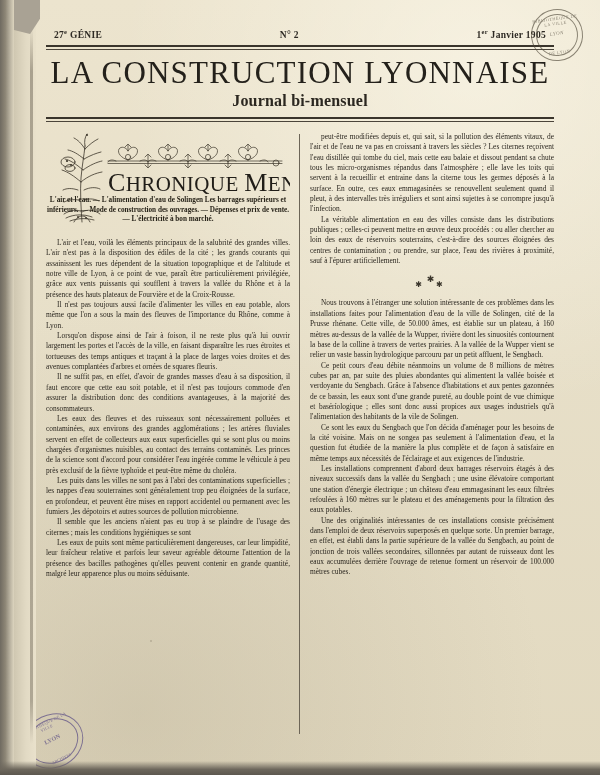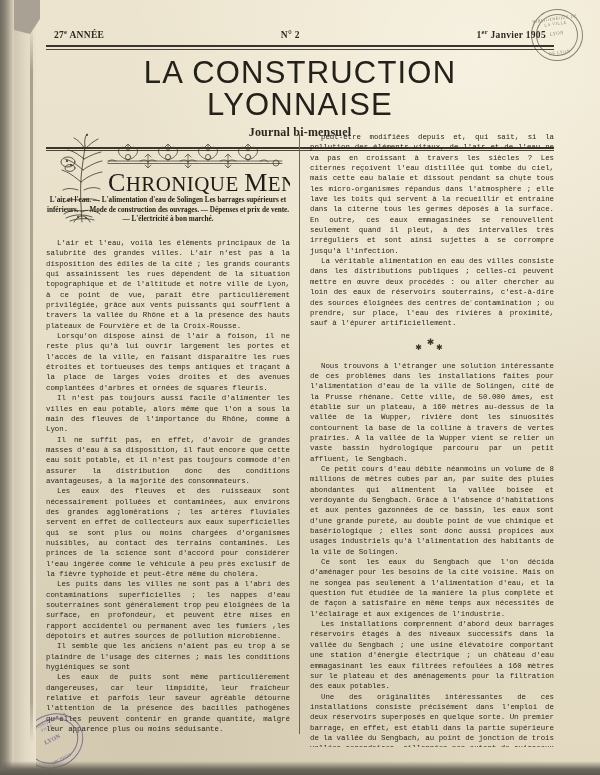--- a/index.html
+++ b/index.html
@@ -54,44 +54,44 @@
     font-weight:bold;font-size:9.5px;color:#2e2a24;letter-spacing:.3px;
     padding:0 8px;
   }
   .mast-line sup{font-size:6.5px;}
   .rule-double{margin-top:5px;}
   .rule-thick{height:2px;background:#3a352c;}
   .rule-thin{height:1px;background:#4a443a;margin-top:1.5px;}
   .journal-title{
     text-align:center;font-size:31px;letter-spacing:1.2px;color:#24211b;
     margin-top:7px;font-weight:normal;line-height:1.05;
-    font-family:Liberation Sans, sans-serif;
+    font-family:Liberation Serif, serif;
   }
   .journal-sub{
-    text-align:center;font-size:12px;font-weight:bold;color:#2b2720;margin-top:3px;
+    text-align:center;font-size:16px;font-weight:bold;color:#2b2720;margin-top:3px;
     letter-spacing:.2px;
   }
   .journal-sub2{
     text-align:center;font-size:12.5px;color:#2b2720;margin-top:4px;letter-spacing:.6px;
   }
   .rule-bottom{margin-top:7px;}
 
   
   .cols{position:absolute;left:46px;top:132px;width:508px;height:615px;}
   .col{position:absolute;top:0;width:244px;height:615px;overflow:hidden;}
   .col-left{left:0;}
   .col-right{left:264px;}
   .col-divider{
     position:absolute;left:253px;top:2px;width:1px;height:600px;background:#6c6557;
   }
   p.body{
     margin:0 0 0 0;
     font-size:7.4px;line-height:10.35px;color:#2a261f;
     text-align:justify;text-indent:11px;
-    font-family:Liberation Mono, monospace;
+    font-family:Liberation Serif, serif;
     -webkit-hyphens:none;hyphens:none;
   }
   p.body + p.body{margin-top:0;}
 
   
   .chronique{position:relative;height:104px;margin-bottom:2px;}
   .vignette{position:absolute;left:8px;top:0px;width:56px;height:92px;}
   .orn-band{position:absolute;left:60px;top:12px;width:178px;height:26px;}
   .chron-title{
     position:absolute;left:62px;top:36px;
@@ -153,21 +153,21 @@
 <body>
 
 <div class="page">
 
   <div class="sheet-tint"></div>
 
   <div class="content">
 
     <div class="masthead">
       <div class="mast-line">
-        <span><span>27</span><sup>e</sup><span> ANNÉE</span></span>
+        <span><span>27</span><sup>e</sup><span> GÉNIE</span></span>
         <span>N° 2</span>
         <span><span>1</span><sup>er</sup><span> Janvier 1905</span></span>
       </div>
       <div class="rule-double">
         <div class="rule-thick"></div>
         <div class="rule-thin"></div>
       </div>
       <div class="journal-title">LA CONSTRUCTION LYONNAISE</div>
       <div class="journal-sub">Journal bi-mensuel</div>
       <div class="rule-double rule-bottom">
@@ -246,22 +246,22 @@
               <circle cx="170" cy="19" r="3"></circle>
             </g>
           </svg>
 
           <div class="chron-title"><span class="cap">C</span><span>HRONIQUE </span><span class="cap">M</span><span>ENSUELLE</span></div>
 
           <div class="chron-sum">L'air et l'eau. — L'alimentation d'eau de Solingen Les barrages supérieurs et inférieurs. — Mode de construction des ouvrages. — Dépenses et prix de vente. — L'électricité à bon marché.</div>
         </div>
 
         <p class="body">L'air et l'eau, voilà les éléments principaux de la salubrité des grandes villes. L'air n'est pas à la disposition des édiles de la cité ; les grands courants qui assainissent les rues dépendent de la situation topographique et de l'altitude et notre ville de Lyon, à ce point de vue, paraît être particulièrement privilégiée, grâce aux vents puissants qui soufflent à travers la vallée du Rhône et à la présence des hauts plateaux de Fourvière et de la Croix-Rousse.</p>
+        <p class="body">Il n'est pas toujours aussi facile d'alimenter les villes en eau potable, alors même que l'on a sous la main des fleuves de l'importance du Rhône, comme à Lyon.</p>
         <p class="body">Lorsqu'on dispose ainsi de l'air à foison, il ne reste plus qu'à lui ouvrir largement les portes et l'accès de la ville, en faisant disparaître les rues étroites et tortueuses des temps antiques et traçant à la place de larges voies droites et des avenues complantées d'arbres et ornées de squares fleuris.</p>
-        <p class="body">Il n'est pas toujours aussi facile d'alimenter les villes en eau potable, alors même que l'on a sous la main des fleuves de l'importance du Rhône, comme à Lyon.</p>
         <p class="body">Il ne suffit pas, en effet, d'avoir de grandes masses d'eau à sa disposition, il faut encore que cette eau soit potable, et il n'est pas toujours commode d'en assurer la distribution donc des conditions avantageuses, à la majorité des consommateurs.</p>
         <p class="body">Les eaux des fleuves et des ruisseaux sont nécessairement polluées et contaminées, aux environs des grandes agglomérations ; les artères fluviales servent en effet de collecteurs aux eaux superficielles qui se sont plus ou moins chargées d'organismes nuisibles, au contact des terrains contaminés. Les princes de la science sont d'accord pour considérer l'eau ingérée comme le véhicule à peu près exclusif de la fièvre typhoïde et peut-être même du choléra.</p>
         <p class="body">Les puits dans les villes ne sont pas à l'abri des contaminations superficielles ; les nappes d'eau souterraines sont généralement trop peu éloignées de la surface, en profondeur, et peuvent être mises en rapport accidentel ou permanent avec les fumiers ,les dépotoirs et autres sources de pollution microbienne.</p>
         <p class="body">Il semble que les anciens n'aient pas eu trop à se plaindre de l'usage des citernes ; mais les conditions hygiéniques se sont</p>
         <p class="body">Les eaux de puits sont même particulièrement dangereuses, car leur limpidité, leur fraîcheur relative et parfois leur saveur agréable détourne l'attention de la présence des bacilles pathogènes qu'elles peuvent contenir en grande quantité, malgré leur apparence plus ou moins séduisante.</p>
       </div>
 
       <div class="col col-right">
         <p class="body">peut-être modifiées depuis et, qui sait, si la pollution des éléments vitaux, de l'air et de l'eau ne va pas en croissant à travers les siècles ? Les citernes reçoivent l'eau distillée qui tombe du ciel, mais cette eau balaie et dissout pendant sa chute tous les micro-organismes répandus dans l'atmosphère ; elle lave les toits qui servent à la recueillir et entraine dans la citerne tous les germes déposés à la surface. En outre, ces eaux emmagasinées se renouvellent seulement quand il pleut, à des intervalles très irréguliers et sont ainsi sujettes à se corrompre jusqu'à l'infection.</p>
         <p class="body">La véritable alimentation en eau des villes consiste dans les distributions publiques ; celles-ci peuvent mettre en œuvre deux procédés : ou aller chercher au loin des eaux de réservoirs souterrains, c'est-à-dire des sources éloignées des centres de contamination ; ou prendre, sur place, l'eau des rivières à proximité, sauf à l'épurer artificiellement.</p>

